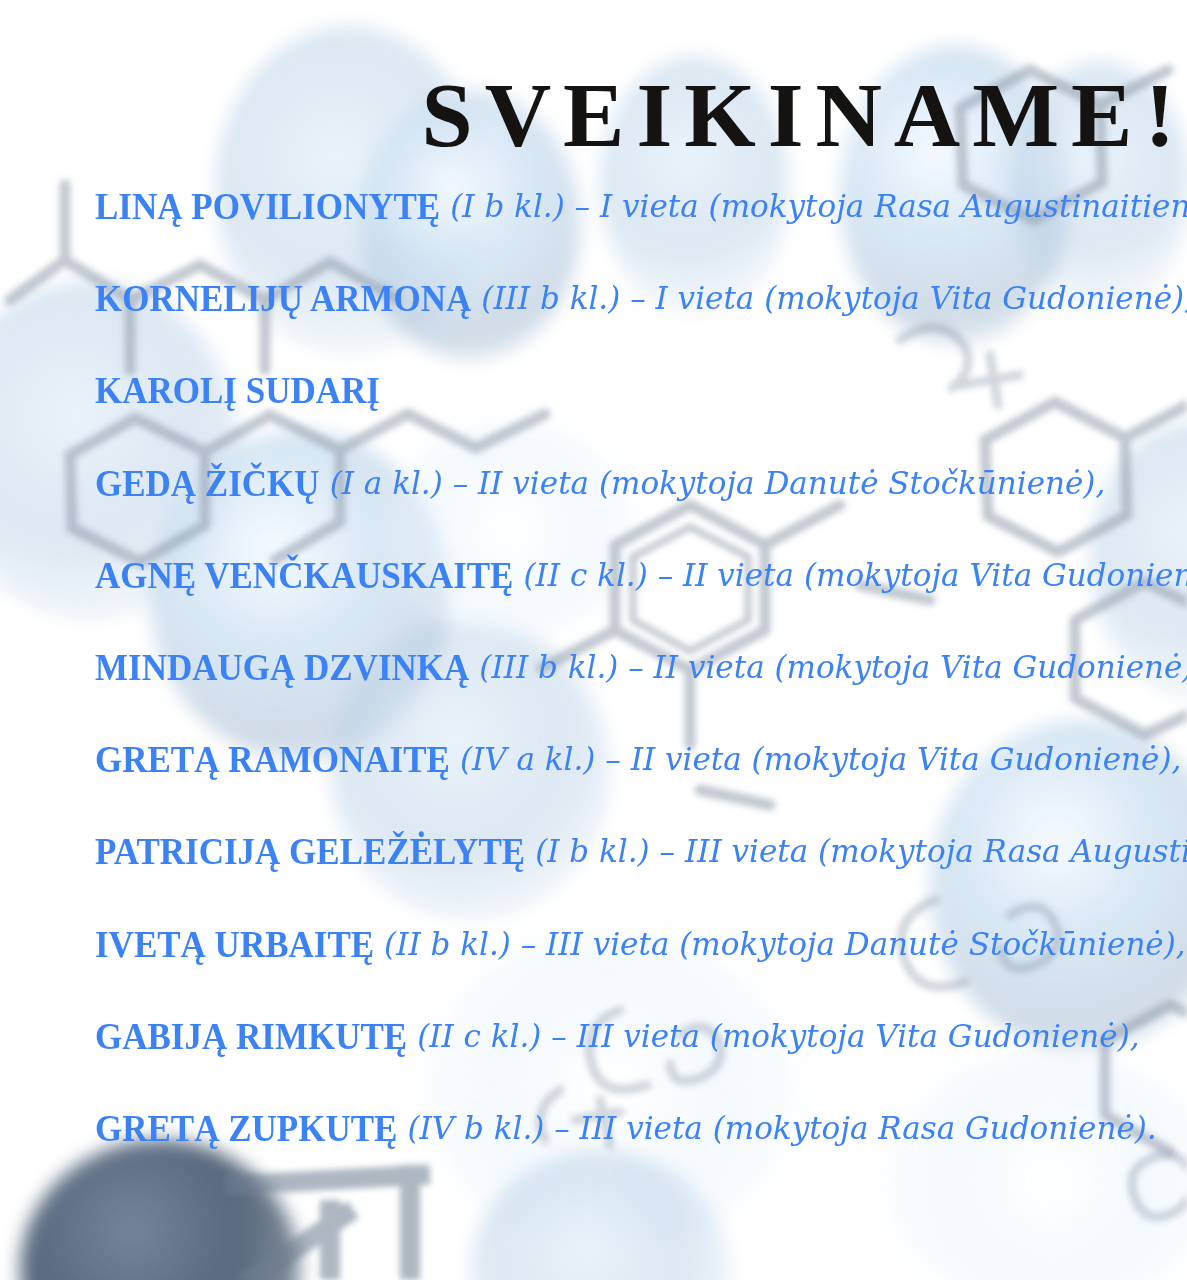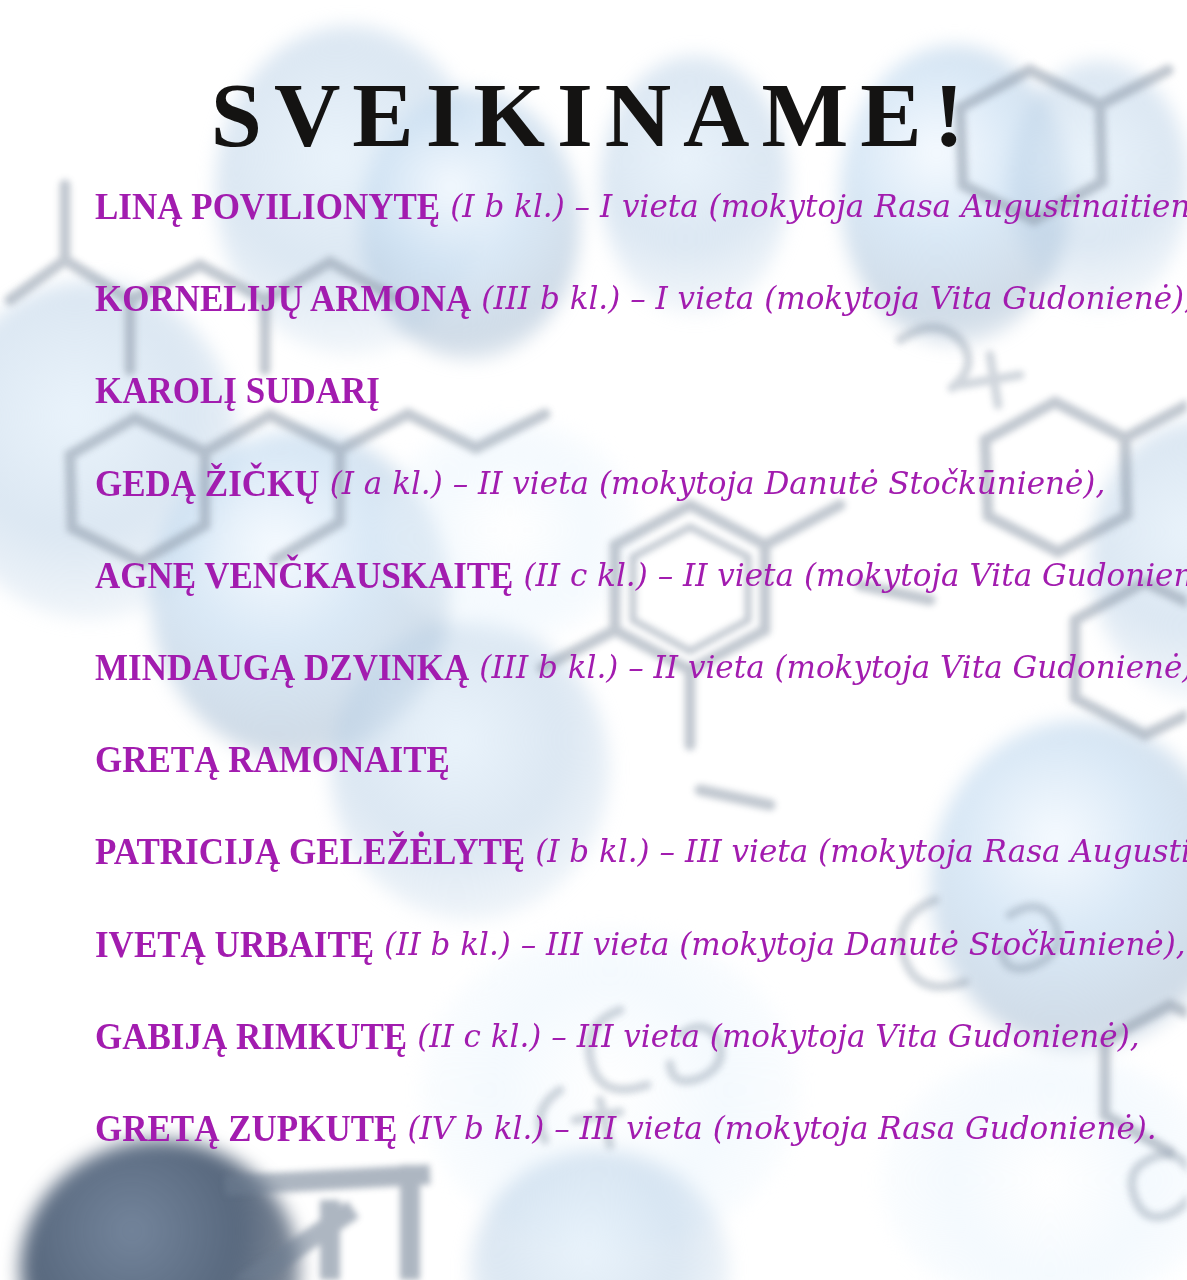--- a/index.html
+++ b/index.html
@@ -42,37 +42,37 @@
     background: radial-gradient(circle,
       rgba(255,255,255,0.9) 0%, rgba(235,245,253,0.55) 45%,
       rgba(235,245,253,0) 100%);
   }
   .structures { filter: blur(3px); opacity: 0.8; }
 
   
   .title {
     position: absolute;
     top: 62px; left: 0; width: 100%;
-    text-align: center;
+    text-align: right;
     font-family: "Liberation Serif", serif;
     font-size: 92px;
     font-weight: 600;
     letter-spacing: 0.13em;
     color: #141312;
   }
   .winner-list {
     position: absolute;
     top: 186px; left: 95px; right: 30px;
   }
   .winner-line {
     height: 92.2px;
     display: flex;
     align-items: flex-start;
     white-space: nowrap;
-    color: #a21caf;
+    color: #3b82f6;
   }
   .winner-name {
     font-family: "Liberation Serif", serif;
     font-weight: 700;
     font-size: 35px;
     letter-spacing: 0px;
     transform: scaleY(1.08);
     transform-origin: left top;
   }
   .winner-details {
@@ -168,20 +168,21 @@
       <span class="winner-details">(II c kl.) – II vieta (mokytoja Vita Gudonienė),</span>
     </div>
 
     <div class="winner-line">
       <span class="winner-name">MINDAUGĄ DZVINKĄ</span>
       <span class="winner-details">(III b kl.) – II vieta (mokytoja Vita Gudonienė),</span>
     </div>
 
     <div class="winner-line">
       <span class="winner-name">GRETĄ RAMONAITĘ</span>
+      <span class="winner-details">(IV a  kl.) – II vieta (mokytoja Vita Gudonienė),</span>
     </div>
 
     <div class="winner-line">
       <span class="winner-name">PATRICIJĄ GELEŽĖLYTĘ</span>
       <span class="winner-details">(I b kl.)  – III vieta (mokytoja Rasa Augustinaitienė),</span>
     </div>
 
     <div class="winner-line">
       <span class="winner-name">IVETĄ URBAITĘ</span>
       <span class="winner-details">(II b  kl.) – III vieta (mokytoja Danutė Stočkūnienė),</span>

